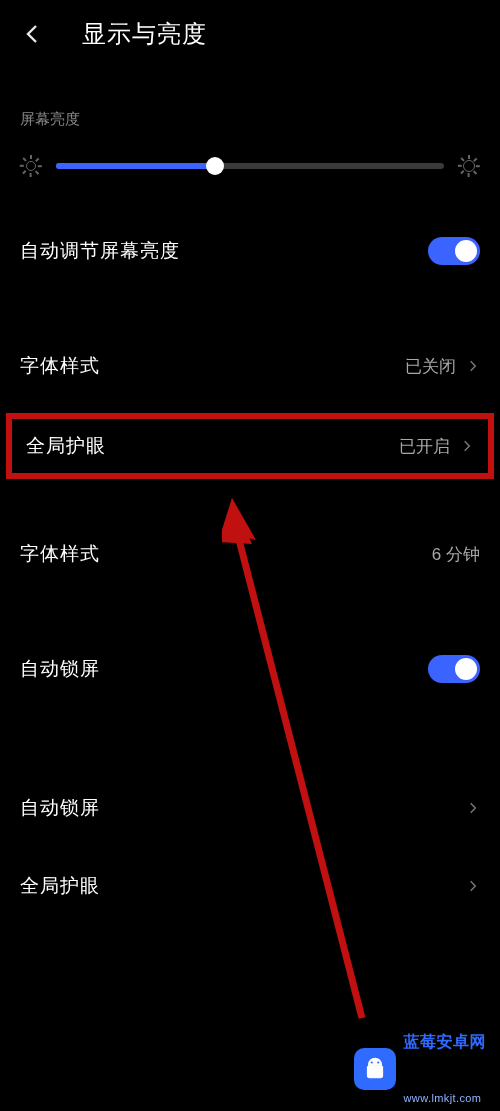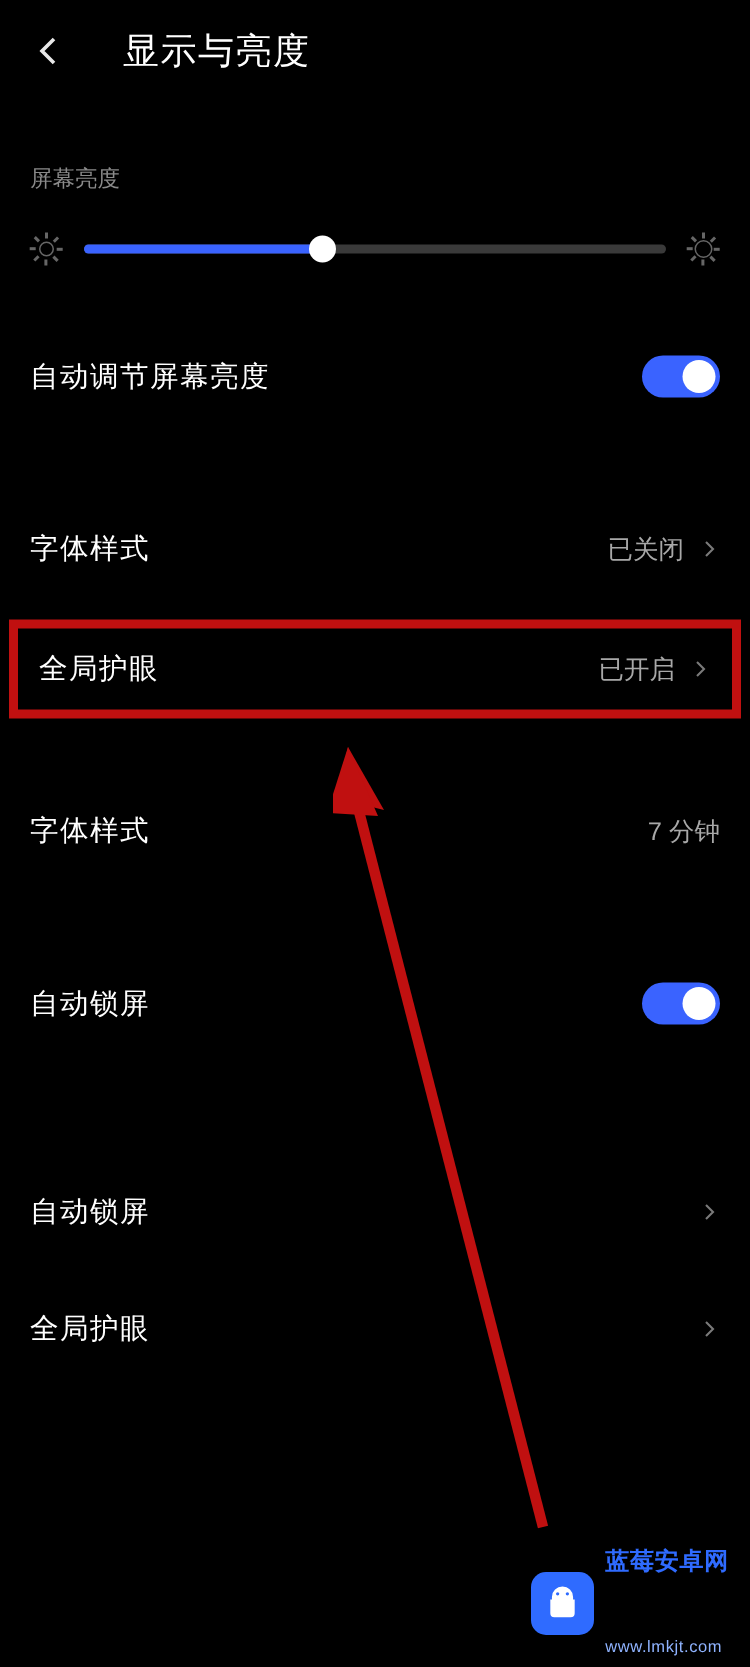--- a/index.html
+++ b/index.html
@@ -174,21 +174,21 @@
         </svg>
     </div>
   </div>
 </div>
 
 <div class="gap-md"></div>
 
 <div class="row">
   <div class="row-label">字体样式</div>
   <div class="row-right">
-    <div class="row-value">7 分钟</div>
+    <div class="row-value">6 分钟</div>
   </div>
 </div>
 
 <div class="gap-md"></div>
 
 <div class="row">
   <div class="row-label">自动锁屏</div>
   <div class="toggle on">
       <div class="knob"></div>
     </div>

